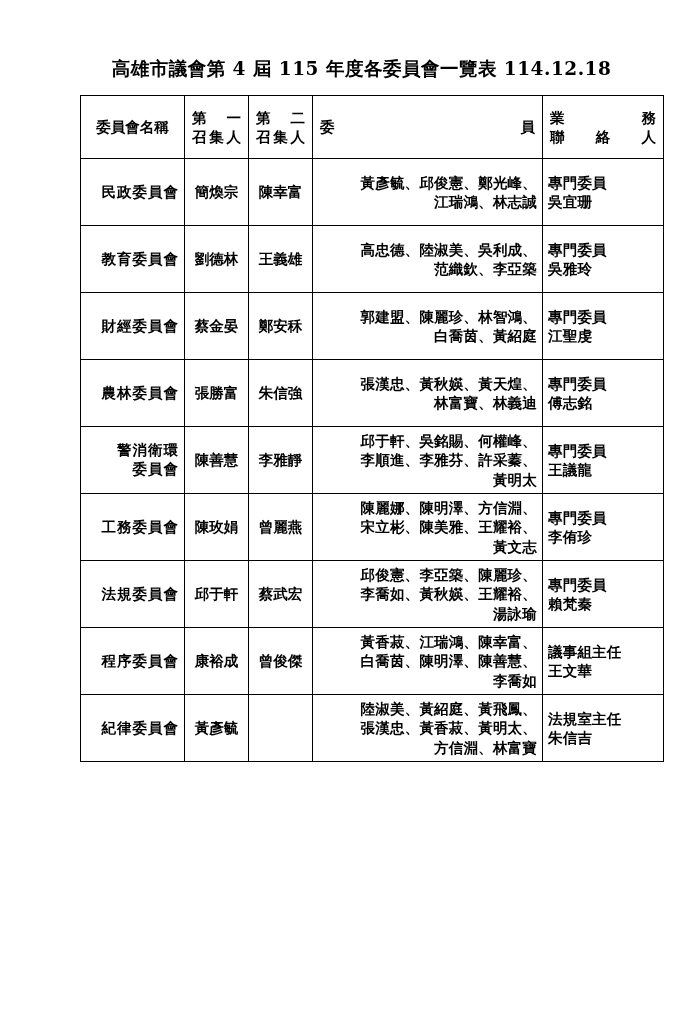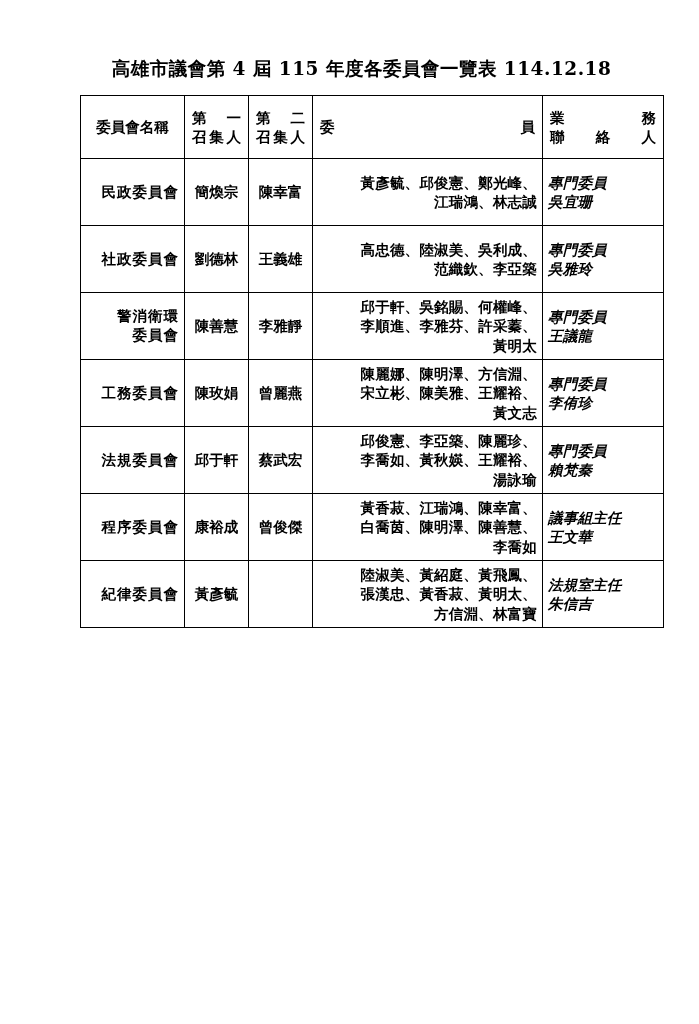--- a/index.html
+++ b/index.html
@@ -71,21 +71,20 @@
     line-height: 1.3;
   }
   .cell-members {
     text-align: right;
     letter-spacing: 0.2px;
   }
   .cell-liaison {
     text-align: left;
     letter-spacing: 0.2px;
     padding-left: 8px;
-    font-style: italic;
   }
   .row-tall td { height: 58px; }
 </style>
 </head>
 <body>
 
 <div class="page">
 
   <div class="doc-title">高雄市議會第 4 屆 115 年度各委員會一覽表 114.12.18</div>
 
@@ -143,25 +142,39 @@
     </thead>
     <tbody>
         <tr class="row-tall">
           <td class="cell-name">民政委員會</td>
           <td class="cell-center">簡煥宗</td>
           <td class="cell-center">陳幸富</td>
           <td class="cell-members">黃彥毓、邱俊憲、鄭光峰、<br>江瑞鴻、林志誠</td>
           <td class="cell-liaison">專門委員<br>吳宜珊</td>
         </tr>
         <tr class="row-tall">
-          <td class="cell-name">社政委員會</td>
+          <td class="cell-name">教育委員會</td>
           <td class="cell-center">劉德林</td>
           <td class="cell-center">王義雄</td>
           <td class="cell-members">高忠德、陸淑美、吳利成、<br>范織欽、李亞築</td>
           <td class="cell-liaison">專門委員<br>吳雅玲</td>
+        </tr>
+        <tr class="row-tall">
+          <td class="cell-name">財經委員會</td>
+          <td class="cell-center">蔡金晏</td>
+          <td class="cell-center">鄭安秝</td>
+          <td class="cell-members">郭建盟、陳麗珍、林智鴻、<br>白喬茵、黃紹庭</td>
+          <td class="cell-liaison">專門委員<br>江聖虔</td>
+        </tr>
+        <tr class="row-tall">
+          <td class="cell-name">農林委員會</td>
+          <td class="cell-center">張勝富</td>
+          <td class="cell-center">朱信強</td>
+          <td class="cell-members">張漢忠、黃秋媖、黃天煌、<br>林富寶、林義迪</td>
+          <td class="cell-liaison">專門委員<br>傅志銘</td>
         </tr>
         <tr class="row-tall">
           <td class="cell-name two-line">警消衛環<br>委員會</td>
           <td class="cell-center">陳善慧</td>
           <td class="cell-center">李雅靜</td>
           <td class="cell-members">邱于軒、吳銘賜、何權峰、<br>李順進、李雅芬、許采蓁、<br>黃明太</td>
           <td class="cell-liaison">專門委員<br>王議龍</td>
         </tr>
         <tr class="row-tall">
           <td class="cell-name">工務委員會</td>

